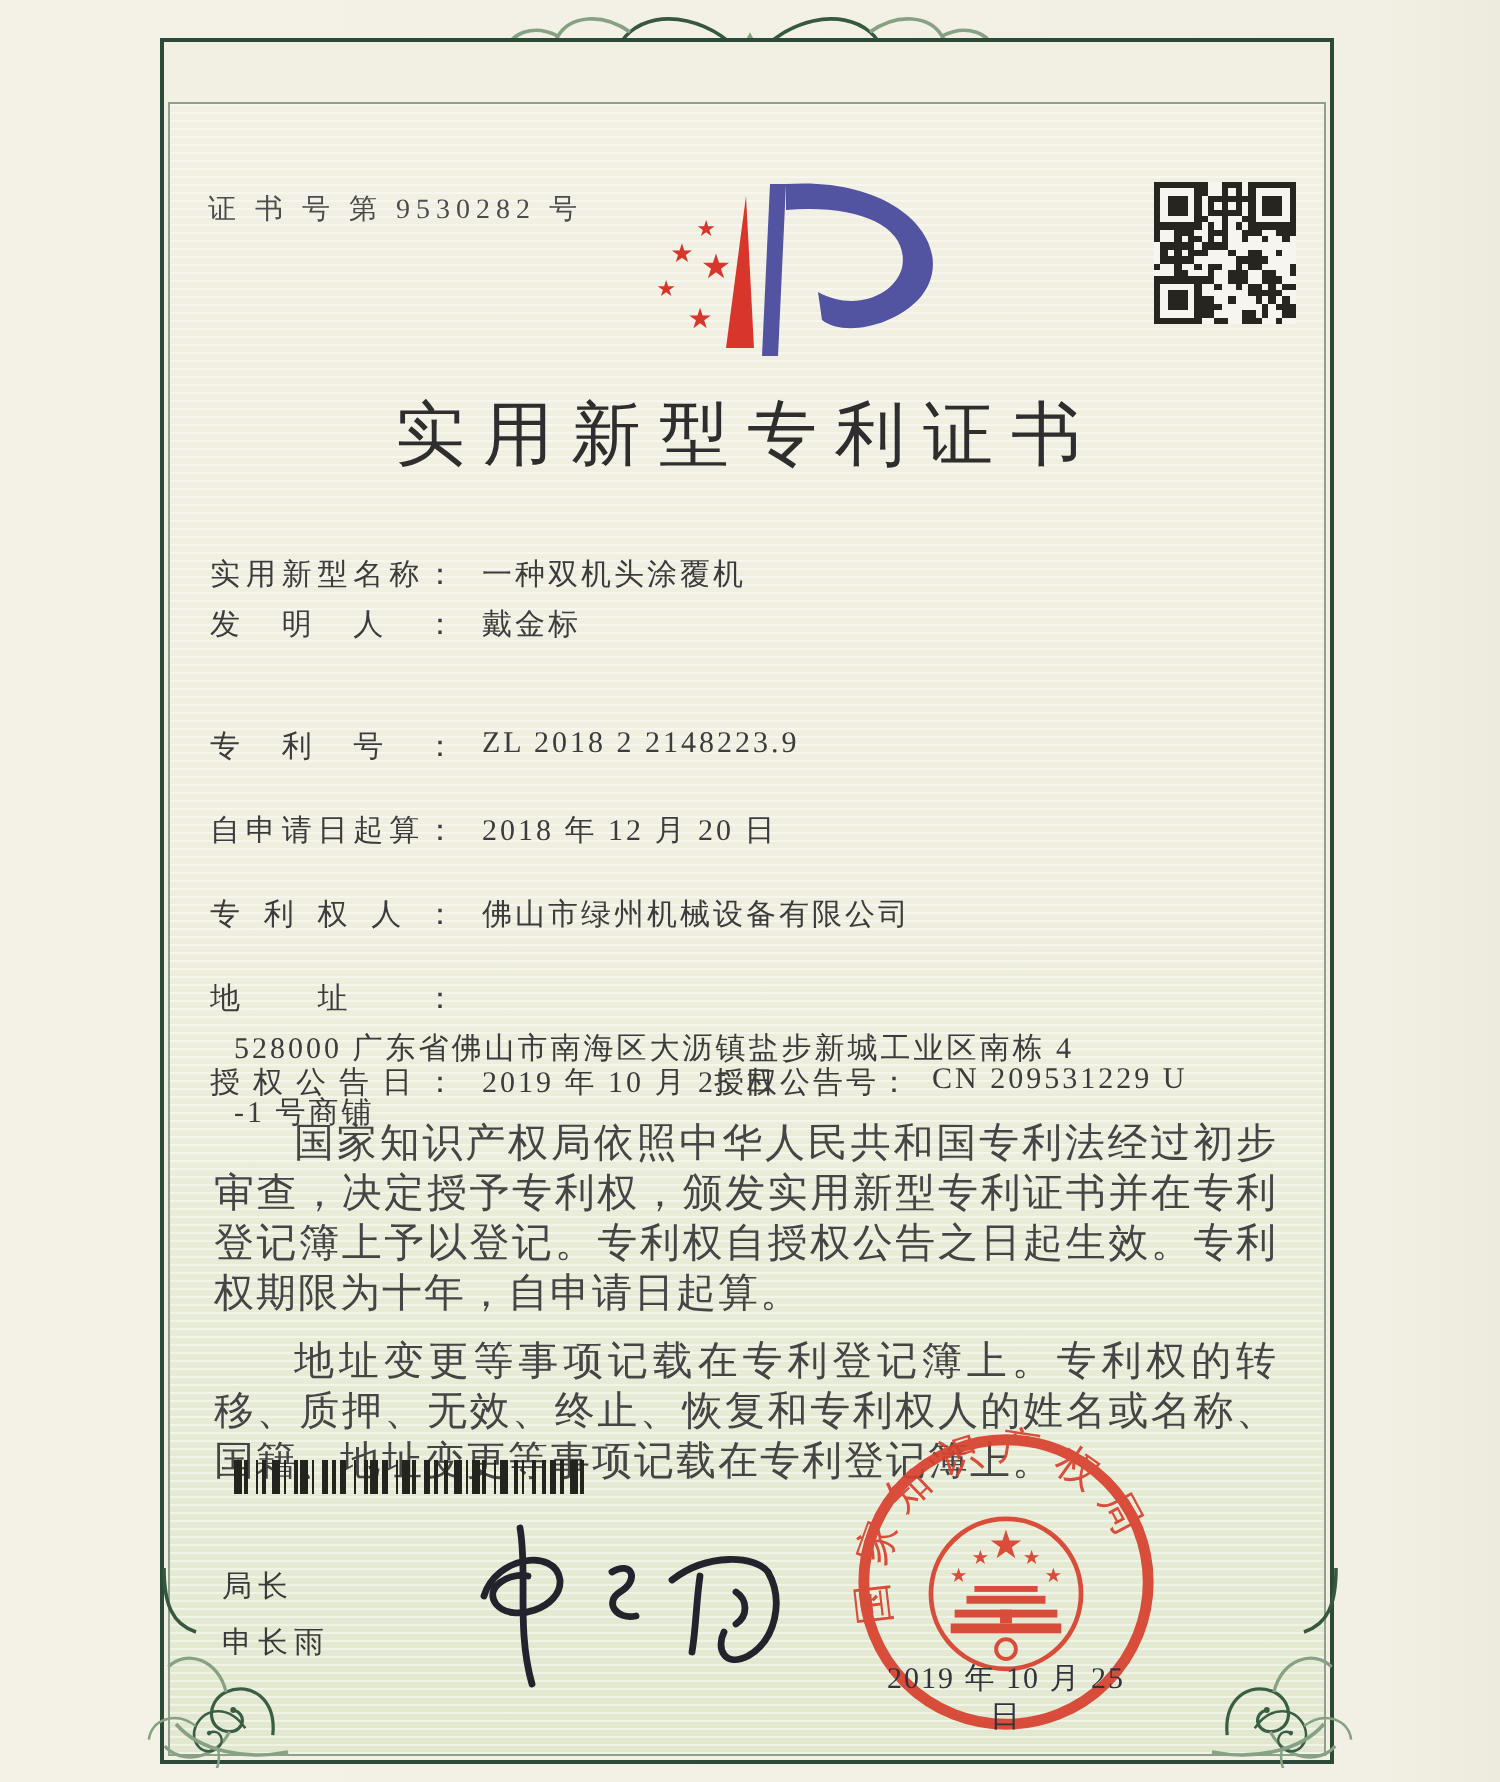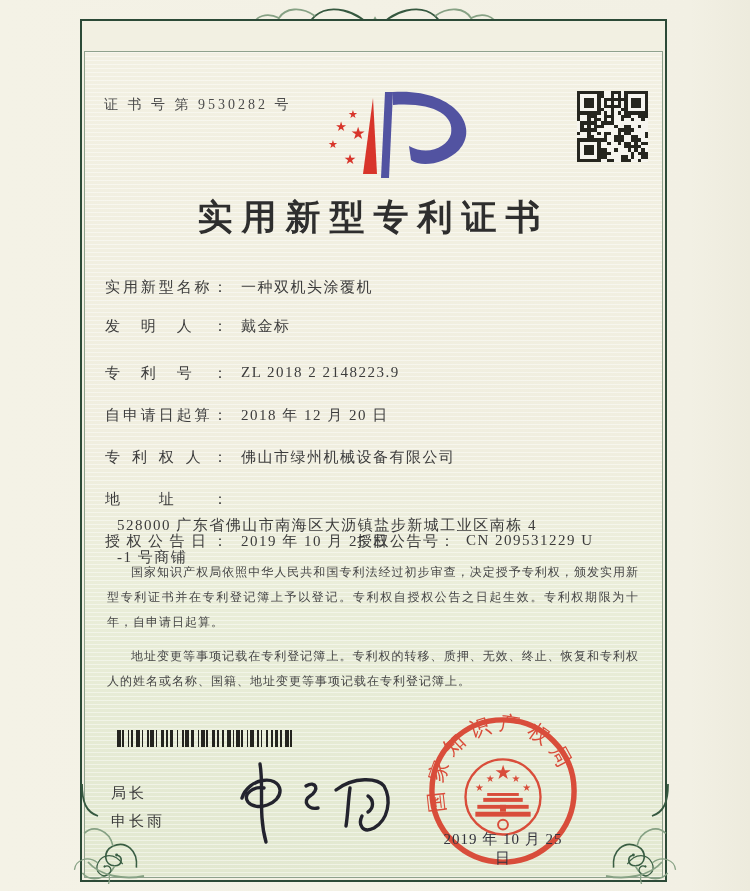--- a/index.html
+++ b/index.html
@@ -27,31 +27,31 @@
   .fl-bl { left:58px; top:784px; transform:scale(-1,1); }
   
   .cert-no { position:absolute; left:19px; top:44px; font-size:14px; letter-spacing:3px; color:#4c4c4c; }
   .logo { position:absolute; left:238px; top:34px; }
   .qr { position:absolute; left:492px; top:39px; width:71px; height:71px;
         display:grid; grid-template-columns:repeat(21,1fr); grid-template-rows:repeat(21,1fr);
         background:#f6f5ef; }
   .qr i { display:block; }
   .qr i.d { background:#26261f; }
   .title { position:absolute; left:0; right:0; top:142px; text-align:center;
-           font-size:35px; font-weight:bold; letter-spacing:9px; color:#2e2e2e; }
+           font-size:35px; font-weight:normal; letter-spacing:9px; color:#2e2e2e; }
   
   .f-row { position:absolute; left:20px; right:14px; font-size:15px; letter-spacing:1.5px; color:#3c3c3c; }
   .f-label { display:inline-block; width:124px; text-align:justify; text-align-last:justify; vertical-align:top; }
   .f-value { margin-left:12px; vertical-align:top; }
   .addr { display:inline-block; width:424px; white-space:pre-line; line-height:32px; }
   .pair2 { position:absolute; left:252px; top:0; white-space:nowrap; }
   .pair2 .f-label2 { letter-spacing:1.5px; }
   .pair2 .f-value { margin-left:10px; }
   
-  .paras { position:absolute; left:22px; top:508px; width:532px; font-size:12px;
+  .paras { position:absolute; left:22px; top:508px; width:532px; font-size:20px;
            line-height:25px; letter-spacing:1px; color:#454545; text-align:justify; }
   .paras p { text-indent:2em; margin-bottom:9px; }
   
   .barcode { position:absolute; left:32px; top:678px; width:178px; height:17px; display:flex; align-items:stretch; overflow:hidden; }
   .barcode i { display:block; height:100%; flex:none; }
   .sig-title { position:absolute; left:26px; top:732px; font-size:15px; letter-spacing:3px; color:#3a3a3a;
                font-family:"Liberation Sans","DejaVu Sans",sans-serif; }
   .sig-name  { position:absolute; left:26px; top:760px; font-size:15px; letter-spacing:3px; color:#3a3a3a;
                font-family:"Liberation Sans","DejaVu Sans",sans-serif; }
   .autograph { position:absolute; left:135px; top:704px; }
@@ -560,21 +560,21 @@
           <i class="d"></i>
           <i class=""></i>
           <i class=""></i>
         </div>
 
       <h1 class="title">实用新型专利证书</h1>
 
       <div class="f-row" style="top:226px">
         <span class="f-label">实用新型名称：</span><span class="f-value">一种双机头涂覆机</span>
       </div>
-      <div class="f-row" style="top:265px">
+      <div class="f-row" style="top:251px">
         <span class="f-label">发明人：</span><span class="f-value">戴金标</span>
       </div>
       <div class="f-row" style="top:312px">
         <span class="f-label">专利号：</span><span class="f-value">ZL 2018 2 2148223.9</span>
       </div>
       <div class="f-row" style="top:354px">
         <span class="f-label">自申请日起算：</span><span class="f-value">2018 年 12 月 20 日</span>
       </div>
       <div class="f-row" style="top:396px">
         <span class="f-label">专利权人：</span><span class="f-value">佛山市绿州机械设备有限公司</span>

